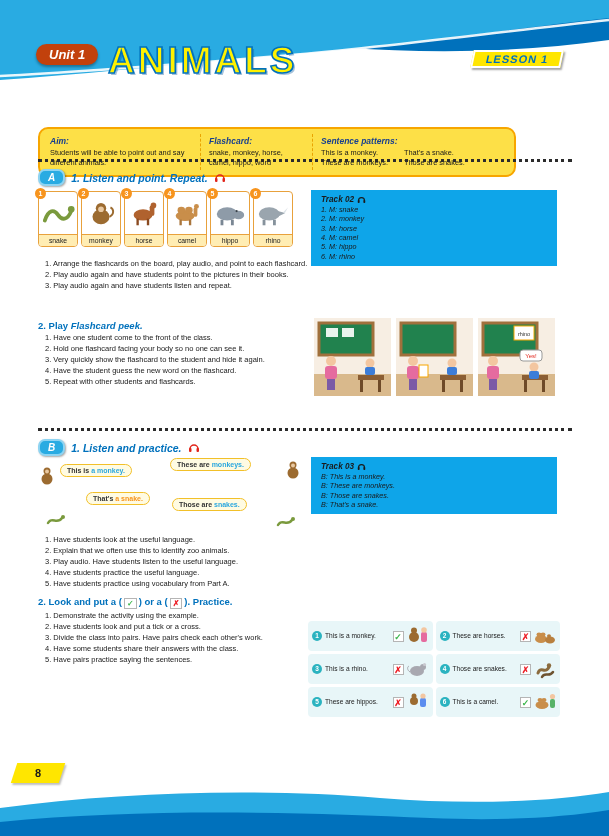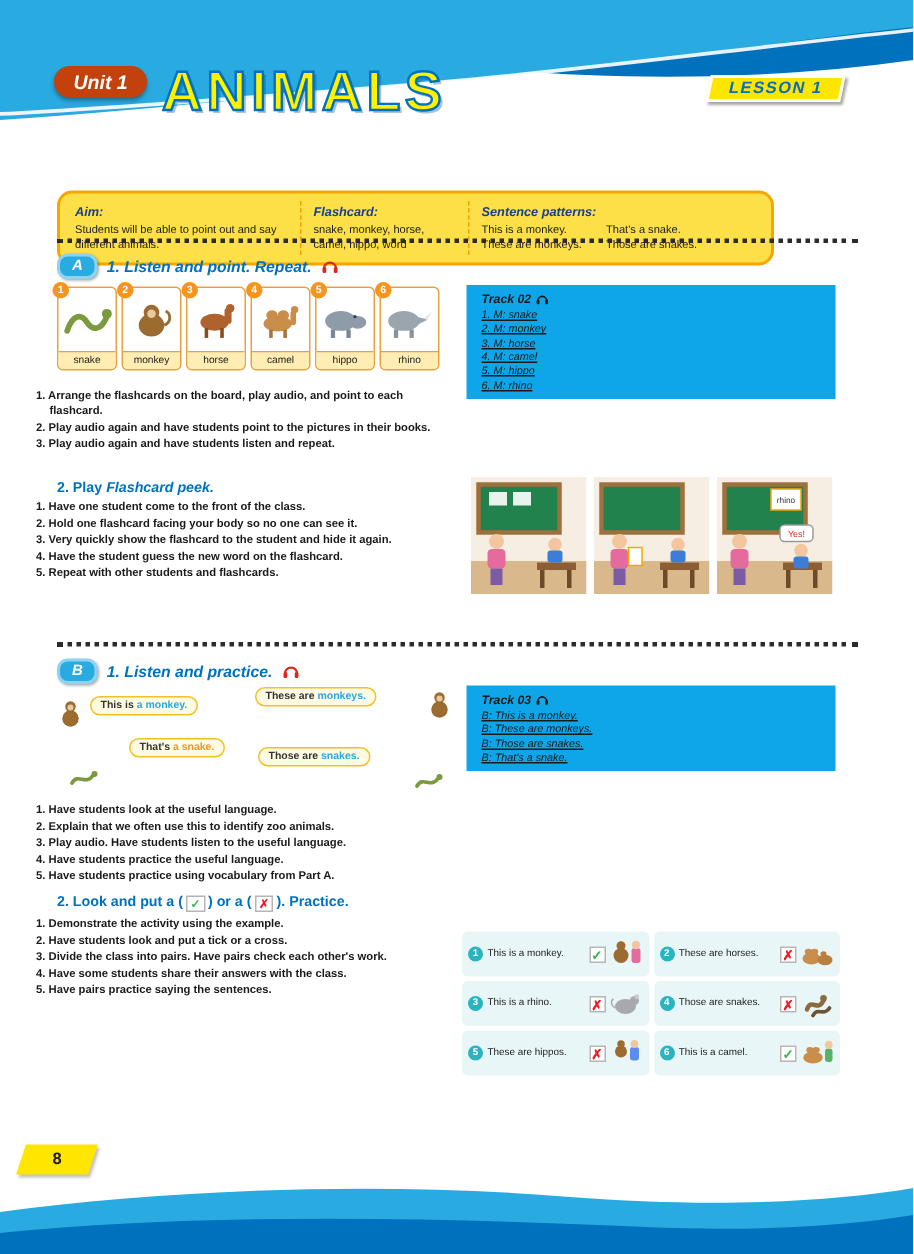--- a/index.html
+++ b/index.html
@@ -45,24 +45,24 @@
   .fnum{position:absolute;top:-4px;left:-4px;width:11px;height:11px;background:#f7941d;border-radius:50%;color:#fff;
     font-size:7px;font-weight:bold;text-align:center;line-height:11px;}
   .fimg{flex:1;display:flex;align-items:center;justify-content:center;}
   .flabel{background:#ffedb3;border-top:1px solid #e8a13c;font-size:6.8px;text-align:center;line-height:11px;height:12px;
     border-radius:0 0 3px 3px;color:#1a1a1a;}
 
   
   .track-box{position:absolute;left:311px;width:246px;background:#0ea5e9;padding:5px 10px;font-style:italic;}
   .tb-2{top:190px;} .tb-3{top:457px;}
   .track-title{font-size:8.2px;font-weight:bold;display:flex;align-items:center;gap:3px;margin-bottom:1px;color:#1a1a1a;}
-  .track-line{font-size:7.2px;line-height:1.3;color:#1a1a1a;text-decoration:underline;}
-
-  
-  .steps{position:absolute;left:24px;width:272px;font-weight:bold;}
+  .track-line{font-size:7.2px;line-height:1.3;color:#1a1a1a;}
+
+  
+  .steps{position:absolute;left:45px;width:272px;}
   .st-a1{top:259px;} .st-a2{top:333px;} .st-b1{top:535px;} .st-b2{top:611px;width:266px;}
   .step{font-size:7.5px;line-height:1.32;color:#1a1a1a;padding-left:9px;text-indent:-9px;margin-bottom:1px;}
 
   .sub-head{position:absolute;left:38px;color:#0071bc;font-weight:bold;font-size:9.5px;}
   .hd-a2{top:320px;} .hd-b2{top:596px;}
   .italic{font-style:italic;}
   .inline-check,.inline-cross{display:inline-block;border:1px solid #b5b5b5;background:#fff;font-size:8px;
     padding:0 2px;margin:0 2px;font-weight:bold;line-height:9px;vertical-align:-1px;}
   .inline-check{color:#39b54a;} .inline-cross{color:#ed1c24;}
 

